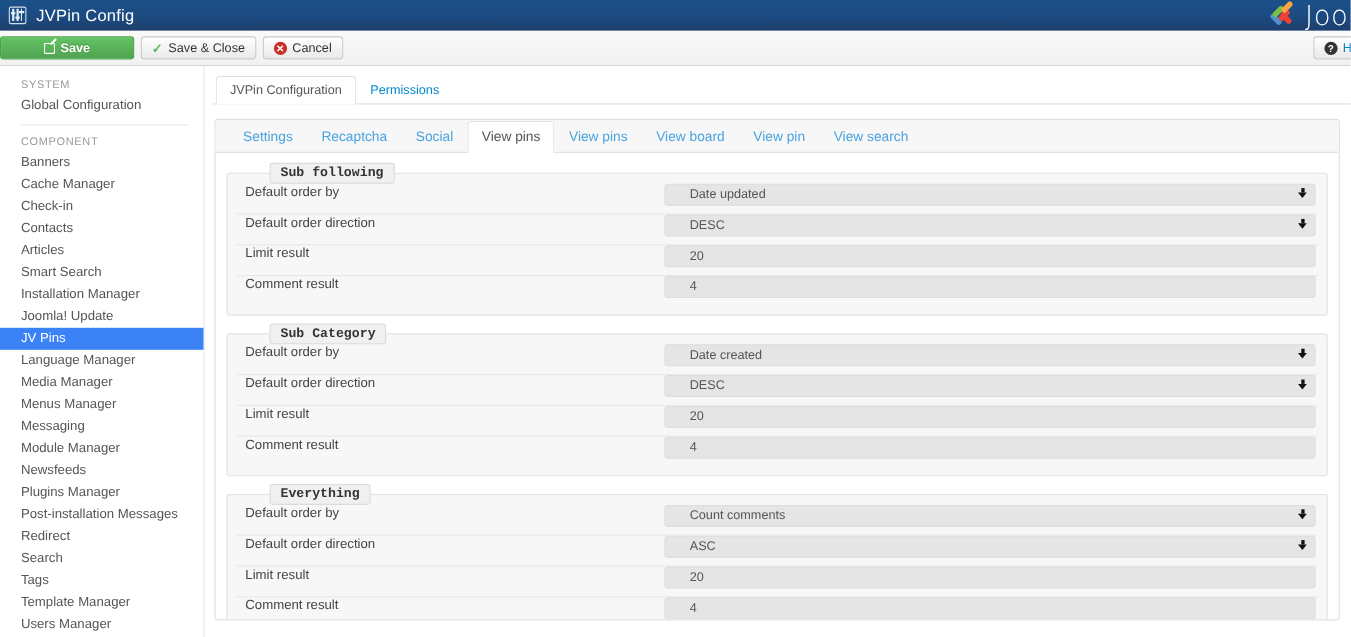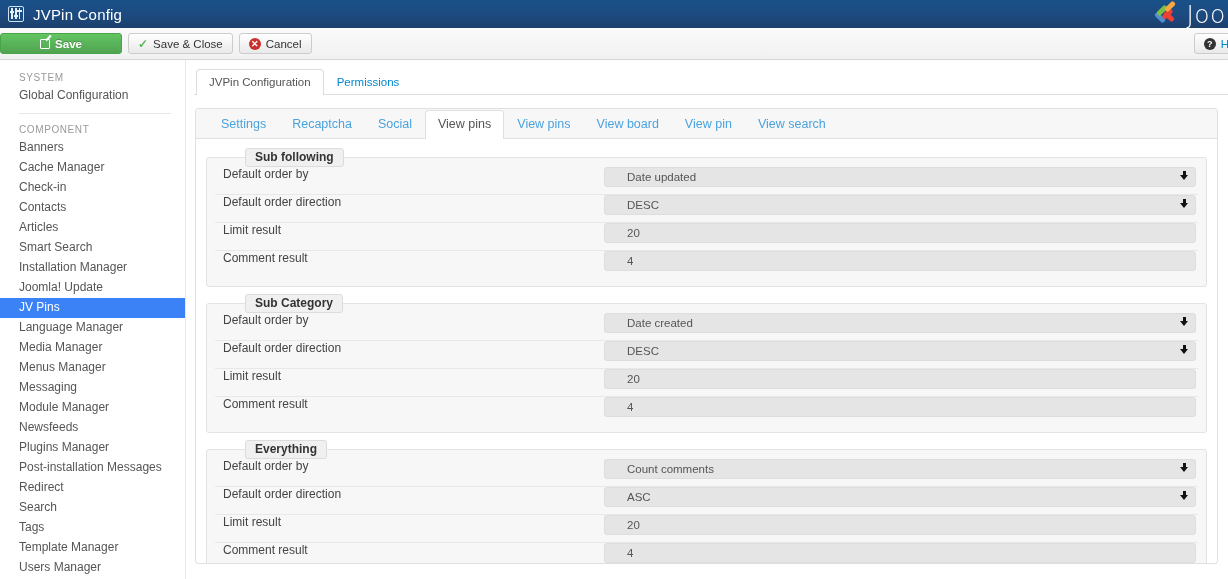--- a/index.html
+++ b/index.html
@@ -234,21 +234,21 @@
 
   fieldset.group {
     border: 1px solid #e3e3e3;
     border-radius: 3px;
     background: #f7f7f7;
     margin: 0 0 7px 0;
     padding: 0 8px 7px 8px;
     position: relative;
   }
   fieldset.group legend {
-    font-family: Liberation Sans, sans-serif;
+    font-family: Liberation Mono, monospace;
     font-weight: bold;
     font-size: 12px;
     color: #333;
     background: #f0f0f0;
     border: 1px solid #dcdcdc;
     border-radius: 3px;
     padding: 2px 9px 3px 9px;
     margin-left: 30px;
     line-height: 12px;
   }

